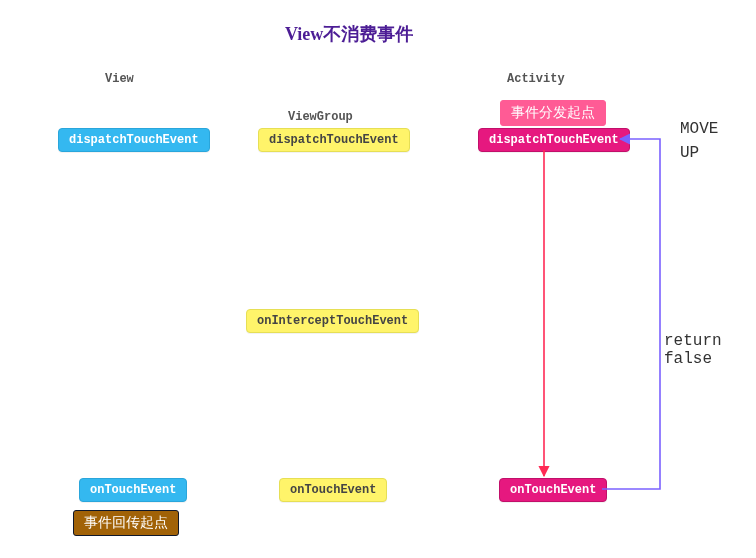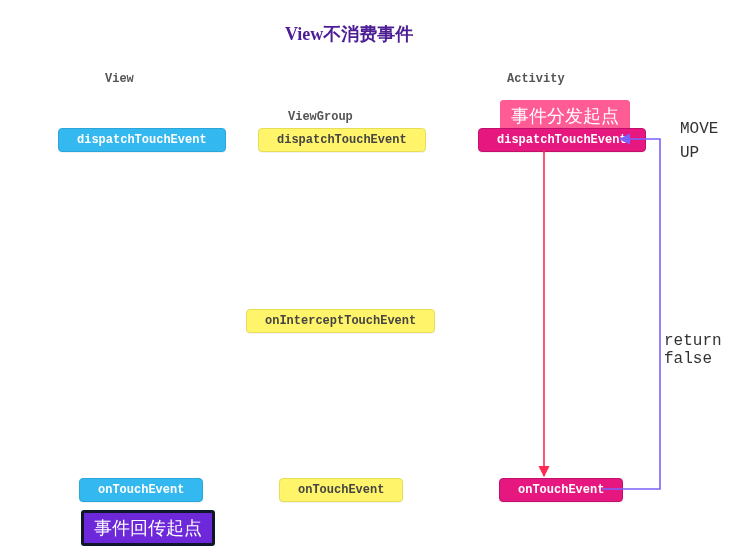--- a/index.html
+++ b/index.html
@@ -27,38 +27,38 @@
     font-weight: bold;
     text-align: center;
   }
   .pill {
     position: absolute;
     border-radius: 4px;
     border: 1px solid rgba(0,0,0,0.15);
     font-family: "Courier New", monospace;
     font-size: 12px;
     font-weight: bold;
-    padding: 4px 18px;
+    padding: 4px 10px;
     white-space: nowrap;
     text-align: center;
     box-shadow: 0 1px 0 rgba(0,0,0,0.05);
   }
   .blue   { background: #34b8f0; color: #fff; border-color:#2aa6db;}
   .yellow { background: #fff46a; color: #444; border-color:#e6df55;}
   .pink   { background: #e6187f; color: #fff; border-color:#c1106a;}
   .badge {
     position: absolute;
     font-family: "SimSun", sans-serif;
-    font-size: 18px;
+    font-size: 14px;
     color: #fff;
     padding: 3px 10px;
     border-radius: 3px;
   }
   .badge.pink   { background: #ff5b95; border:1px solid #ff5b95;}
-  .badge.purple { background: #6d28d9; border:3px solid #0f172a;margin-left:8px;}
+  .badge.purple { background: #a16207; border:1px solid #0f172a;}
   .label {
     position: absolute;
     font-family: "Courier New", "SimSun", monospace;
     font-size: 16px;
     color: #333;
   }
   svg.arrows {
     position: absolute;
     left: 0; top: 0;
     width: 756px; height: 558px;

